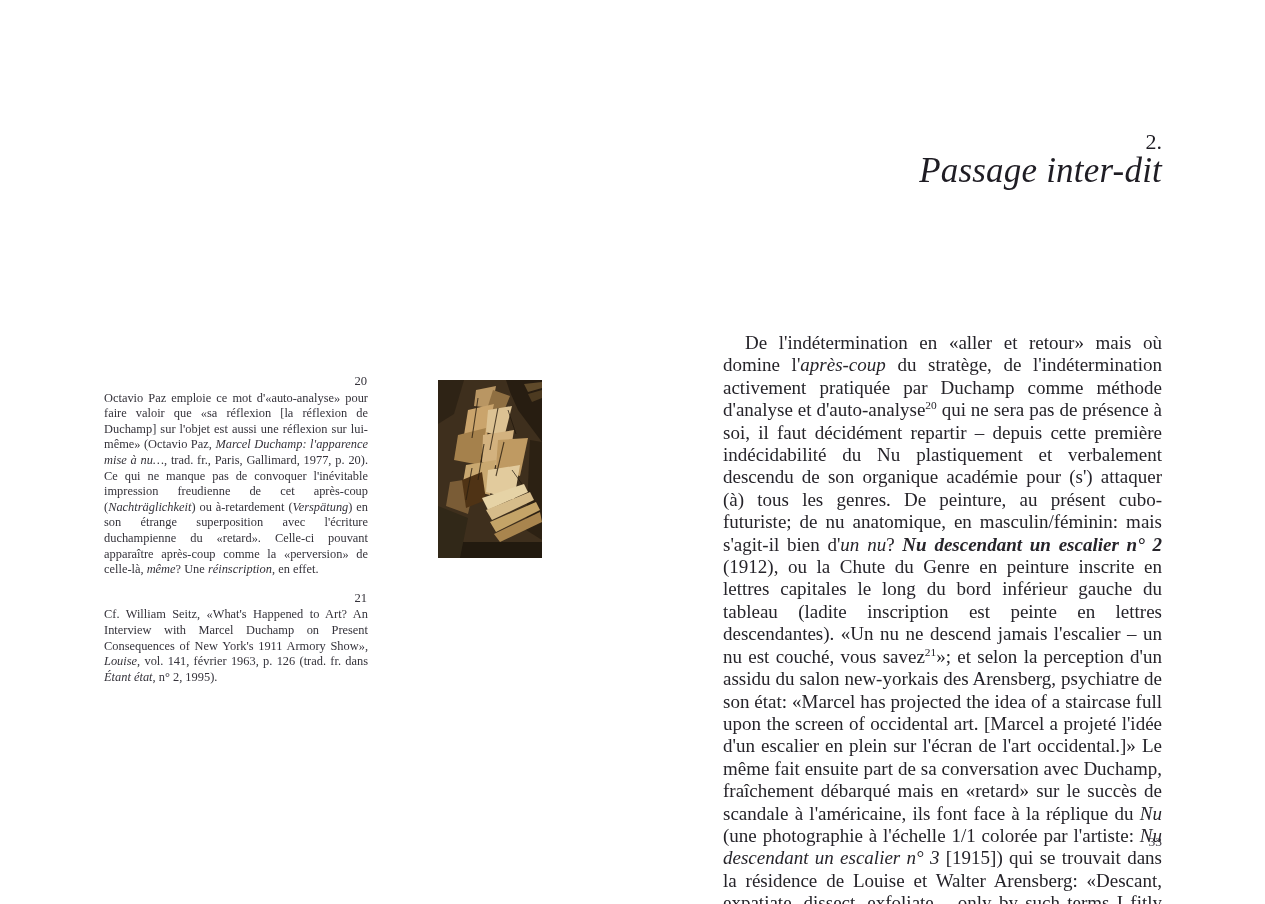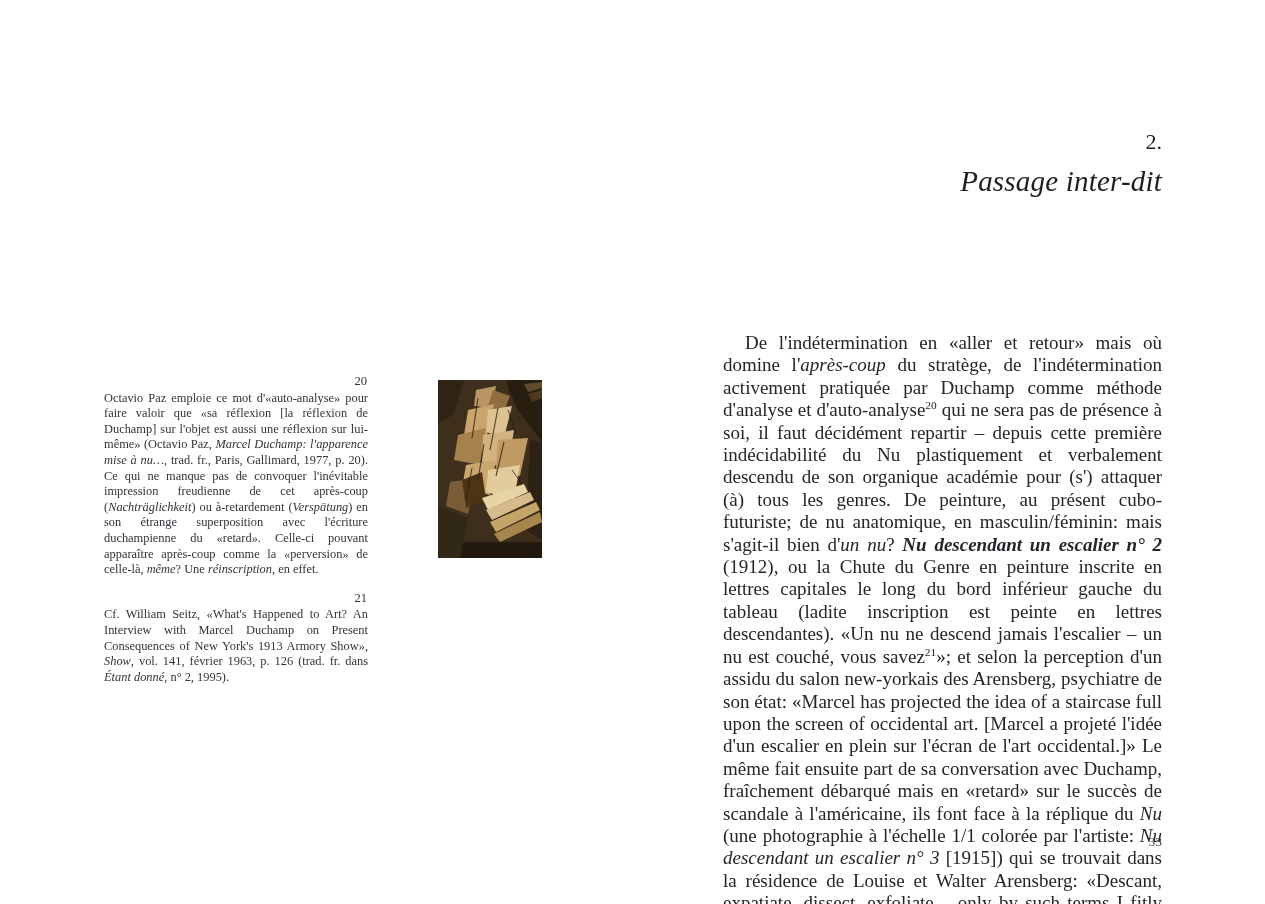--- a/index.html
+++ b/index.html
@@ -39,24 +39,24 @@
   
   .chapter-number {
     position: absolute;
     left: 723px; top: 129px; width: 439px;
     text-align: right;
     font-size: 22px; line-height: 26px;
     color: #1f1d24;
   }
   .chapter-title {
     position: absolute;
-    left: 723px; top: 165px; width: 439px;
+    left: 723px; top: 155px; width: 439px;
     text-align: right;
     font-style: italic;
-    font-size: 29px; line-height: 32px;
+    font-size: 35px; line-height: 32px;
     letter-spacing: 0.2px;
     color: #1f1d24;
   }
   .body-text {
     position: absolute;
     left: 723px; top: 303px; width: 439px;
     font-size: 19px; line-height: 22.4px;
     text-align: justify; text-justify: inter-word;
     text-indent: 22px;
     color: #26242a;
@@ -79,21 +79,21 @@
 
 <div class="spread">
 
   <div class="footnotes">
     <div class="footnote">
       <div class="footnote-number">20</div>
       <div class="footnote-text"><span>Octavio Paz emploie ce mot d'«auto-analyse» pour faire valoir que «sa réflexion [la réflexion de Duchamp] sur l'objet est aussi une réflexion sur lui-même» (Octavio Paz, </span><span class="it">Marcel Duchamp: l'apparence mise à nu…</span><span>, trad. fr., Paris, Gallimard, 1977, p. 20). Ce qui ne manque pas de convoquer l'inévitable impression freudienne de cet après-coup (</span><span class="it">Nachträglichkeit</span><span>) ou à-retardement (</span><span class="it">Verspätung</span><span>) en son étrange superposition avec l'écriture duchampienne du «retard». Celle-ci pouvant apparaître après-coup comme la «perversion» de celle-là, </span><span class="it">même</span><span>? Une </span><span class="it">réinscription</span><span>, en effet.</span></div>
     </div>
     <div class="footnote">
       <div class="footnote-number">21</div>
-      <div class="footnote-text"><span>Cf. William Seitz, «What's Happened to Art? An Interview with Marcel Duchamp on Present Consequences of New York's 1913 Armory Show», </span><span class="it">Show</span><span>, vol. 141, février 1963, p. 126 (trad. fr. dans </span><span class="it">Étant donné</span><span>, n° 2, 1995).</span></div>
+      <div class="footnote-text"><span>Cf. William Seitz, «What's Happened to Art? An Interview with Marcel Duchamp on Present Consequences of New York's 1911 Armory Show», </span><span class="it">Louise</span><span>, vol. 141, février 1963, p. 126 (trad. fr. dans </span><span class="it">Étant état</span><span>, n° 2, 1995).</span></div>
     </div>
   </div>
 
   <div class="artwork">
     <svg viewBox="0 0 104 178" preserveAspectRatio="none">
       <rect width="104" height="178" fill="#3e2f1d"></rect>
 
       <polygon points="68,0 104,0 104,62 80,30 72,12" fill="#271d11"></polygon>
       <polygon points="0,0 26,0 16,34 0,44" fill="#2e2315"></polygon>
       <rect y="162" width="104" height="16" fill="#221a0f"></rect>

